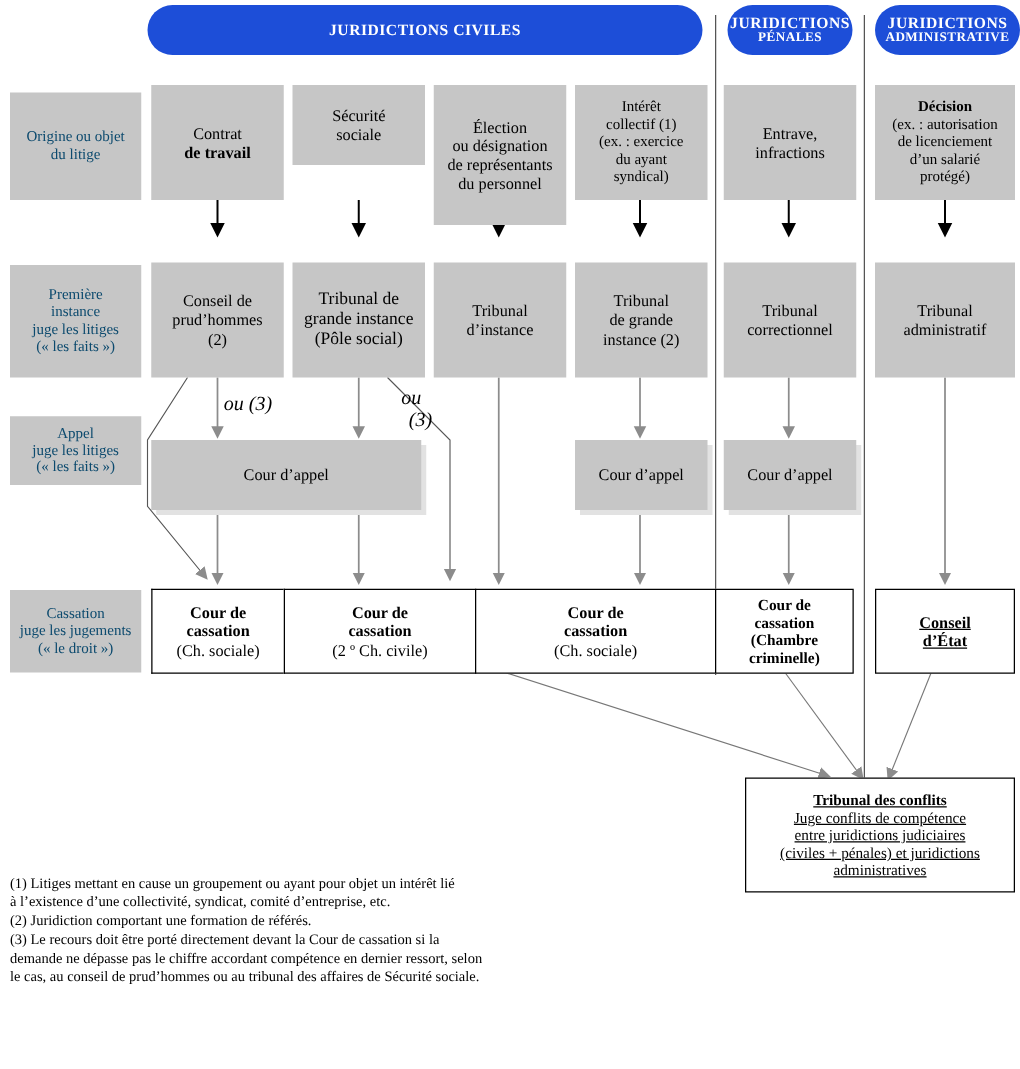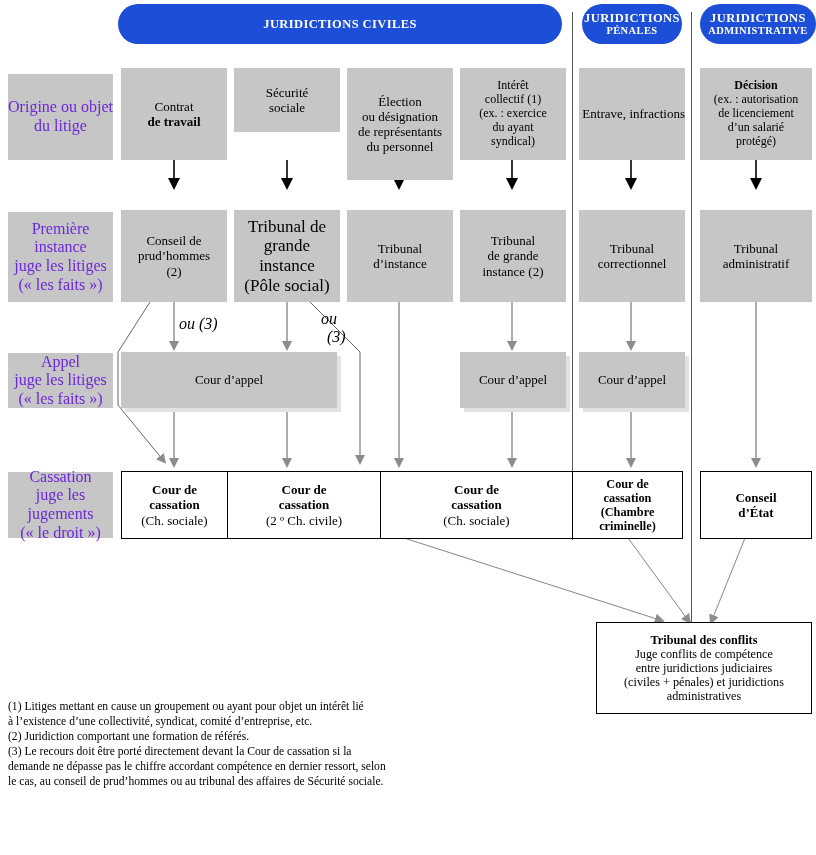--- a/index.html
+++ b/index.html
@@ -50,27 +50,28 @@
   .greybox {
     background: #c6c6c6;
     color: #000000;
     font-size: 13px;
   }
   .greybox.shadowed {
     box-shadow: 4px 4px 0 0 #e2e2e2;
   }
   .rowlabel {
     background: #c6c6c6;
-    color: #6d28d9;
-    font-size: 16px;
+    color: #0c4a6e;
+    font-size: 12px;
   }
   .whitebox {
     background: #ffffff;
     border: 1px solid #000000;
     font-size: 13px;
+    text-decoration: underline;
   }
   .cellbox {
     background: #ffffff;
     font-size: 13px;
     border-top: 1px solid #000000;
     border-bottom: 1px solid #000000;
     border-left: 1px solid #000000;
   }
   .cellbox.last {
     border-right: 1px solid #000000;
@@ -175,21 +176,21 @@
     <span class="txt">du litige</span>
   </div>
 
   <div class="node rowlabel" style="left:8px; top:212px; width:105px; height:90px; flex-direction:column;">
     <span class="txt">Première</span>
     <span class="txt">instance</span>
     <span class="txt">juge les litiges</span>
     <span class="txt">(« les faits »)</span>
   </div>
 
-  <div class="node rowlabel" style="left:8px; top:353px; width:105px; height:55px; flex-direction:column;text-align:center;">
+  <div class="node rowlabel" style="left:8px; top:333px; width:105px; height:55px; flex-direction:column;text-align:center;">
     <span class="txt">Appel</span>
     <span class="txt">juge les litiges</span>
     <span class="txt">(« les faits »)</span>
   </div>
 
   <div class="node rowlabel" style="left:8px; top:472px; width:105px; height:66px; flex-direction:column;">
     <span class="txt">Cassation</span>
     <span class="txt">juge les jugements</span>
     <span class="txt">(« le droit »)</span>
   </div>
@@ -212,40 +213,40 @@
   </div>
 
   <div class="node greybox" style="left:460px; top:68px; width:106px; height:92px; flex-direction:column; font-size:12px;">
     <span class="txt">Intérêt</span>
     <span class="txt">collectif (1)</span>
     <span class="txt">(ex. : exercice</span>
     <span class="txt">du ayant</span>
     <span class="txt">syndical)</span>
   </div>
 
-  <div class="node greybox" style="left:579px; top:68px; width:106px; height:92px; flex-direction:row;">
+  <div class="node greybox" style="left:579px; top:68px; width:106px; height:92px; flex-direction:column;">
     <span class="txt">Entrave,</span>
     <span class="txt">infractions</span>
   </div>
 
   <div class="node greybox" style="left:700px; top:68px; width:112px; height:92px; flex-direction:column; font-size:12px;">
     <span class="txt bold">Décision</span>
     <span class="txt">(ex. : autorisation</span>
     <span class="txt">de licenciement</span>
     <span class="txt">d’un salarié</span>
     <span class="txt">protégé)</span>
   </div>
 
   <div class="node greybox" style="left:121px; top:210px; width:106px; height:92px; flex-direction:column;">
     <span class="txt">Conseil de</span>
     <span class="txt">prud’hommes</span>
     <span class="txt">(2)</span>
   </div>
 
-  <div class="node greybox" style="left:234px; top:210px; width:106px; height:92px; flex-direction:column; font-size:17px;">
+  <div class="node greybox" style="left:234px; top:210px; width:106px; height:92px; flex-direction:column; font-size:14px;">
     <span class="txt">Tribunal de</span>
     <span class="txt">grande instance</span>
     <span class="txt">(Pôle social)</span>
   </div>
 
   <div class="node greybox" style="left:347px; top:210px; width:106px; height:92px; flex-direction:column;">
     <span class="txt">Tribunal</span>
     <span class="txt">d’instance</span>
   </div>
 

